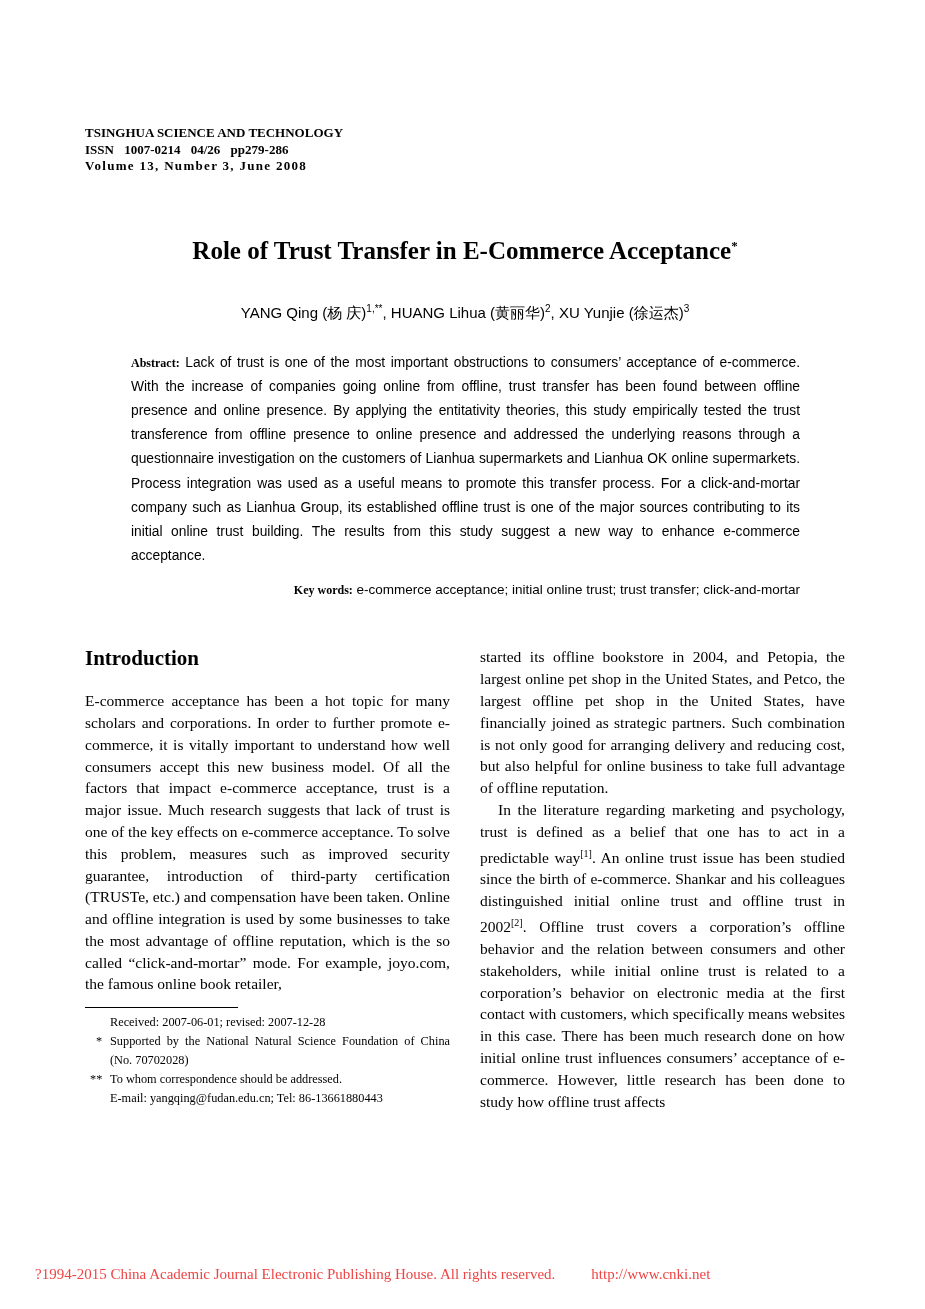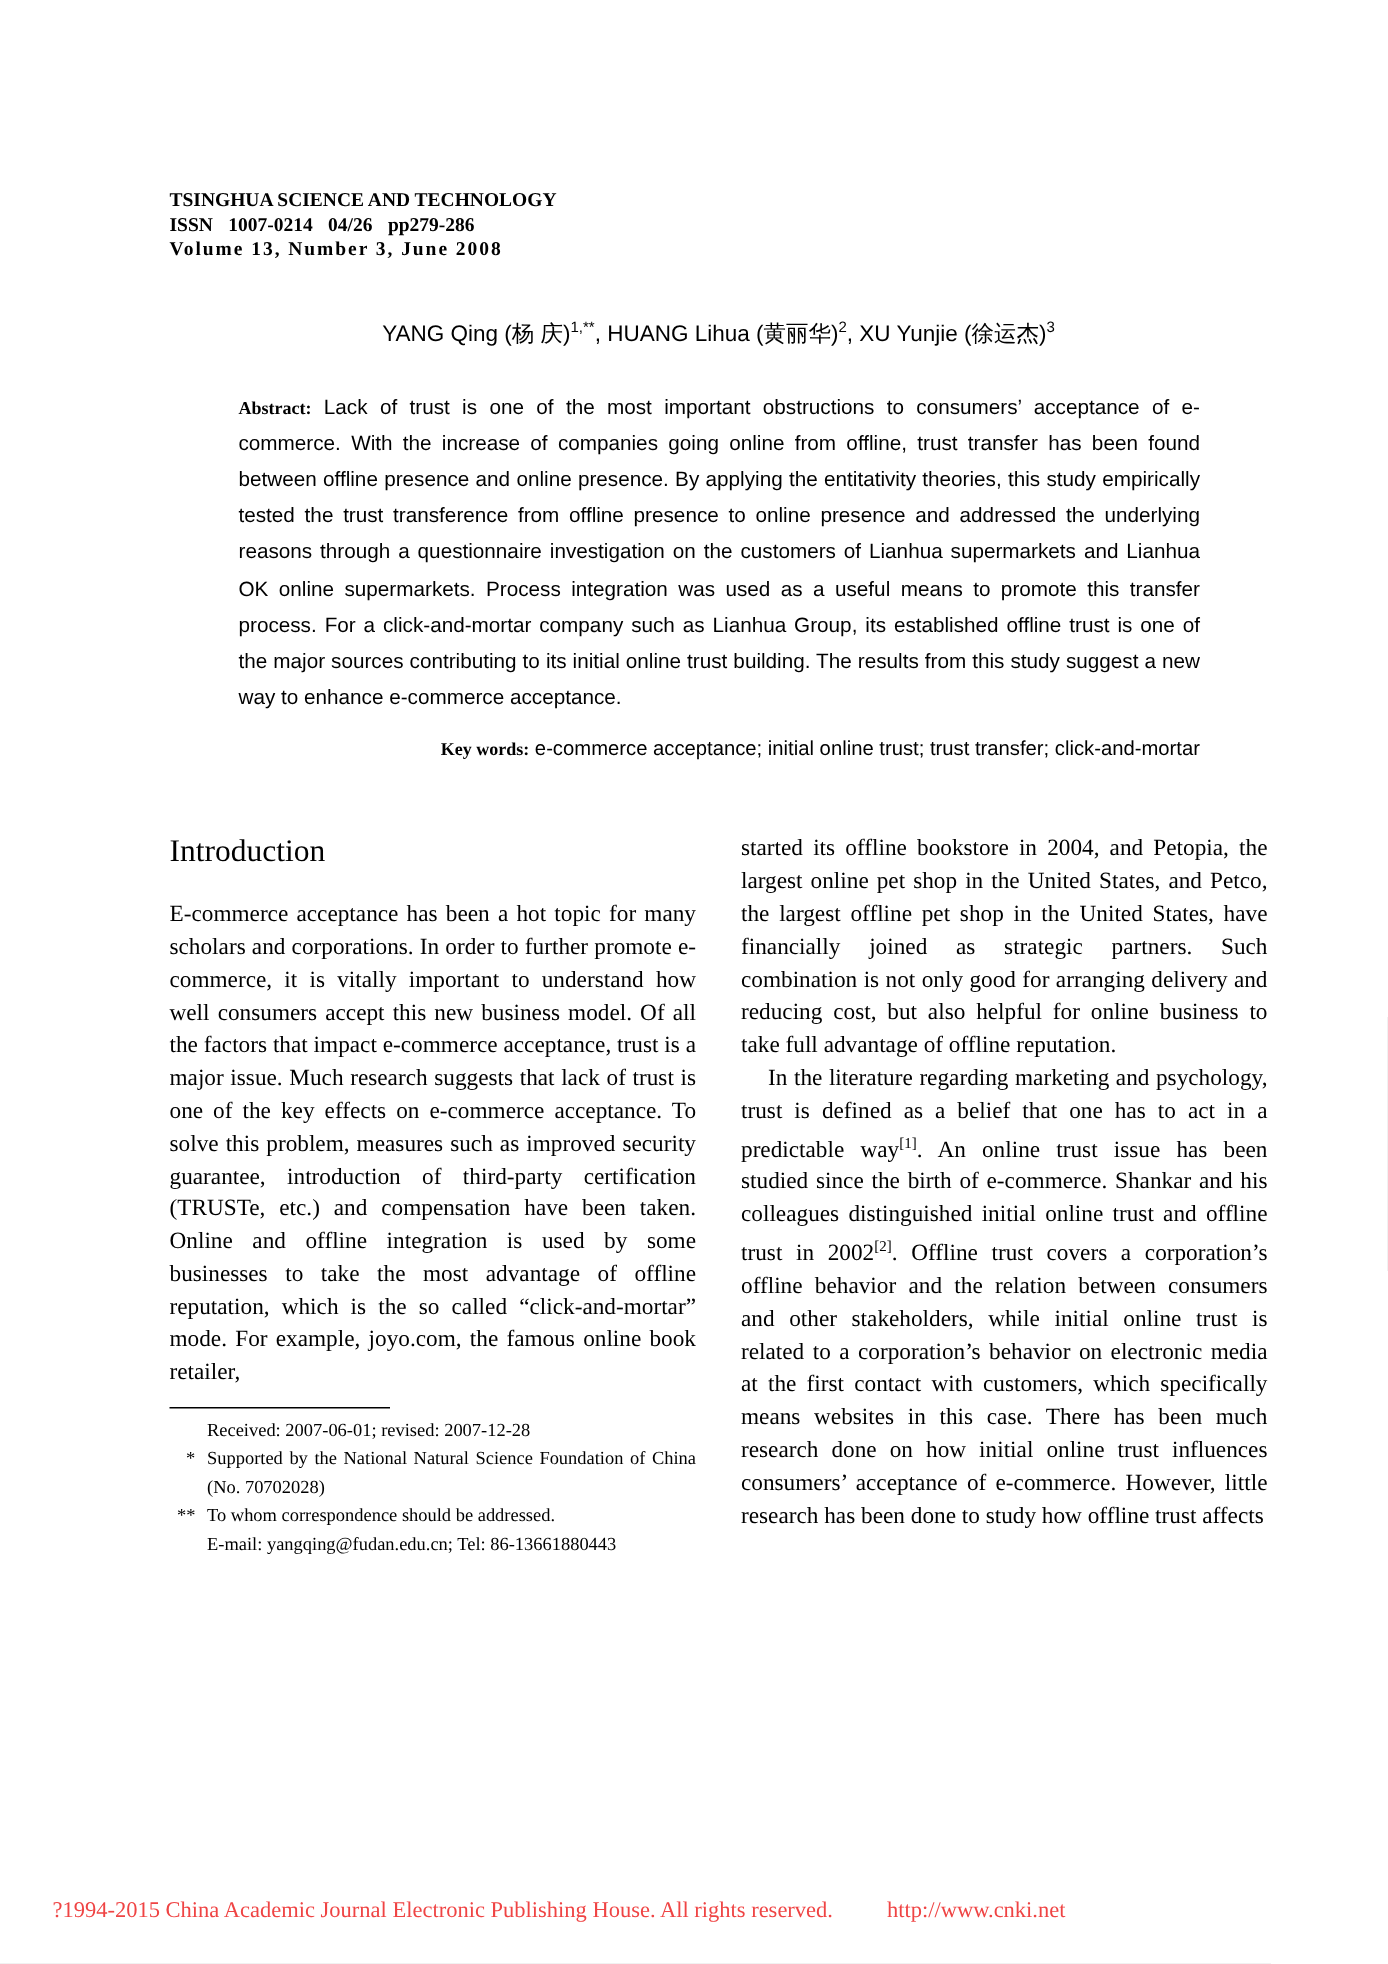--- a/index.html
+++ b/index.html
@@ -2,21 +2,21 @@
 <html><head>
 <meta charset="utf-8">
 <style>
   * { box-sizing: border-box; }
   html, body { margin: 0; padding: 0; background: #e8e8e8; }
   .page {
     width: 925px; height: 1309px; margin: 0 auto; background: #ffffff;
     position: relative; overflow: hidden; color: #000;
     font-family: "Liberation Serif", serif;
   }
-  .content { padding: 125px 80px 0 113px; }
+  .content { padding: 125px 80px 0 85px; }
 
   
   .journal-header { font-weight: bold; font-size: 13px; line-height: 16.5px; }
   .journal-issn   { word-spacing: 7px; }
   .journal-volume { letter-spacing: 1.3px; }
 
   
   .paper-title { font-size: 25px; font-weight: bold; text-align: center; margin: 62px 0 0 0; }
   .paper-title sup { font-size: 13px; vertical-align: super; }
   .authors { text-align: center; margin-top: 38px; font-family: "Liberation Sans", sans-serif; font-size: 15px; }
@@ -27,21 +27,21 @@
   .abstract {
     margin: 28px 45px 0 46px; font-family: "Liberation Sans", sans-serif;
     font-size: 13.8px; line-height: 24.2px; text-align: justify;
   }
   .abstract .label, .keywords .label { font-family: "Liberation Serif", serif; font-weight: bold; font-size: 12px; }
   .keywords { margin: 14px 45px 0 46px; font-family: "Liberation Sans", sans-serif; font-size: 13.5px; text-align: right; }
 
   
   .columns { display: flex; gap: 30px; margin-top: 48px; }
   .col { flex: 1; font-size: 15.5px; line-height: 21.8px; text-align: justify; }
-  h2.section-heading { font-size: 21px; font-weight: normal; margin: 2px 0 20px 0; }
+  h2.section-heading { font-size: 21px; font-weight: bold; margin: 2px 0 20px 0; }
   .col p { margin: 0; }
   .col p.indent { text-indent: 18px; }
   .col p + p { margin-top: 0; }
   sup.ref { font-size: 10px; }
 
   
   .footnotes { margin-top: 12px; font-size: 12.3px; line-height: 19px; text-align: justify; }
   .fn-rule { border-top: 1px solid #000; width: 42%; height: 0; margin-bottom: 5px; }
   .fn-line { position: relative; padding-left: 25px; }
   .fn-marker { position: absolute; top: 0; }
@@ -59,20 +59,21 @@
 
 <div class="page">
   <div class="content">
 
     <div class="journal-header">
       <div class="journal-name">TSINGHUA SCIENCE AND TECHNOLOGY</div>
       <div class="journal-issn">ISSN 1007-0214 04/26 pp279-286</div>
       <div class="journal-volume">Volume 13, Number 3, June 2008</div>
     </div>
 
+    <h1 class="paper-title"><span>Role of Trust Transfer in E-Commerce Acceptance</span><sup>*</sup></h1>
 
     <div class="authors"><span>YANG Qing (杨 庆)</span><sup>1,**</sup><span>, </span><span>HUANG Lihua (黄丽华)</span><sup>2</sup><span>, </span><span>XU Yunjie (徐运杰)</span><sup>3</sup></div>
 
 
     <div class="abstract"><span class="label">Abstract:</span> <span>Lack of trust is one of the most important obstructions to consumers’ acceptance of e-commerce. With the increase of companies going online from offline, trust transfer has been found between offline presence and online presence. By applying the entitativity theories, this study empirically tested the trust transference from offline presence to online presence and addressed the underlying reasons through a questionnaire investigation on the customers of Lianhua supermarkets and Lianhua OK online supermarkets. Process integration was used as a useful means to promote this transfer process. For a click-and-mortar company such as Lianhua Group, its established offline trust is one of the major sources contributing to its initial online trust building. The results from this study suggest a new way to enhance e-commerce acceptance.</span></div>
 
     <div class="keywords"><span class="label">Key words:</span> <span>e-commerce acceptance; initial online trust; trust transfer; click-and-mortar</span></div>
 
     <div class="columns">
 

